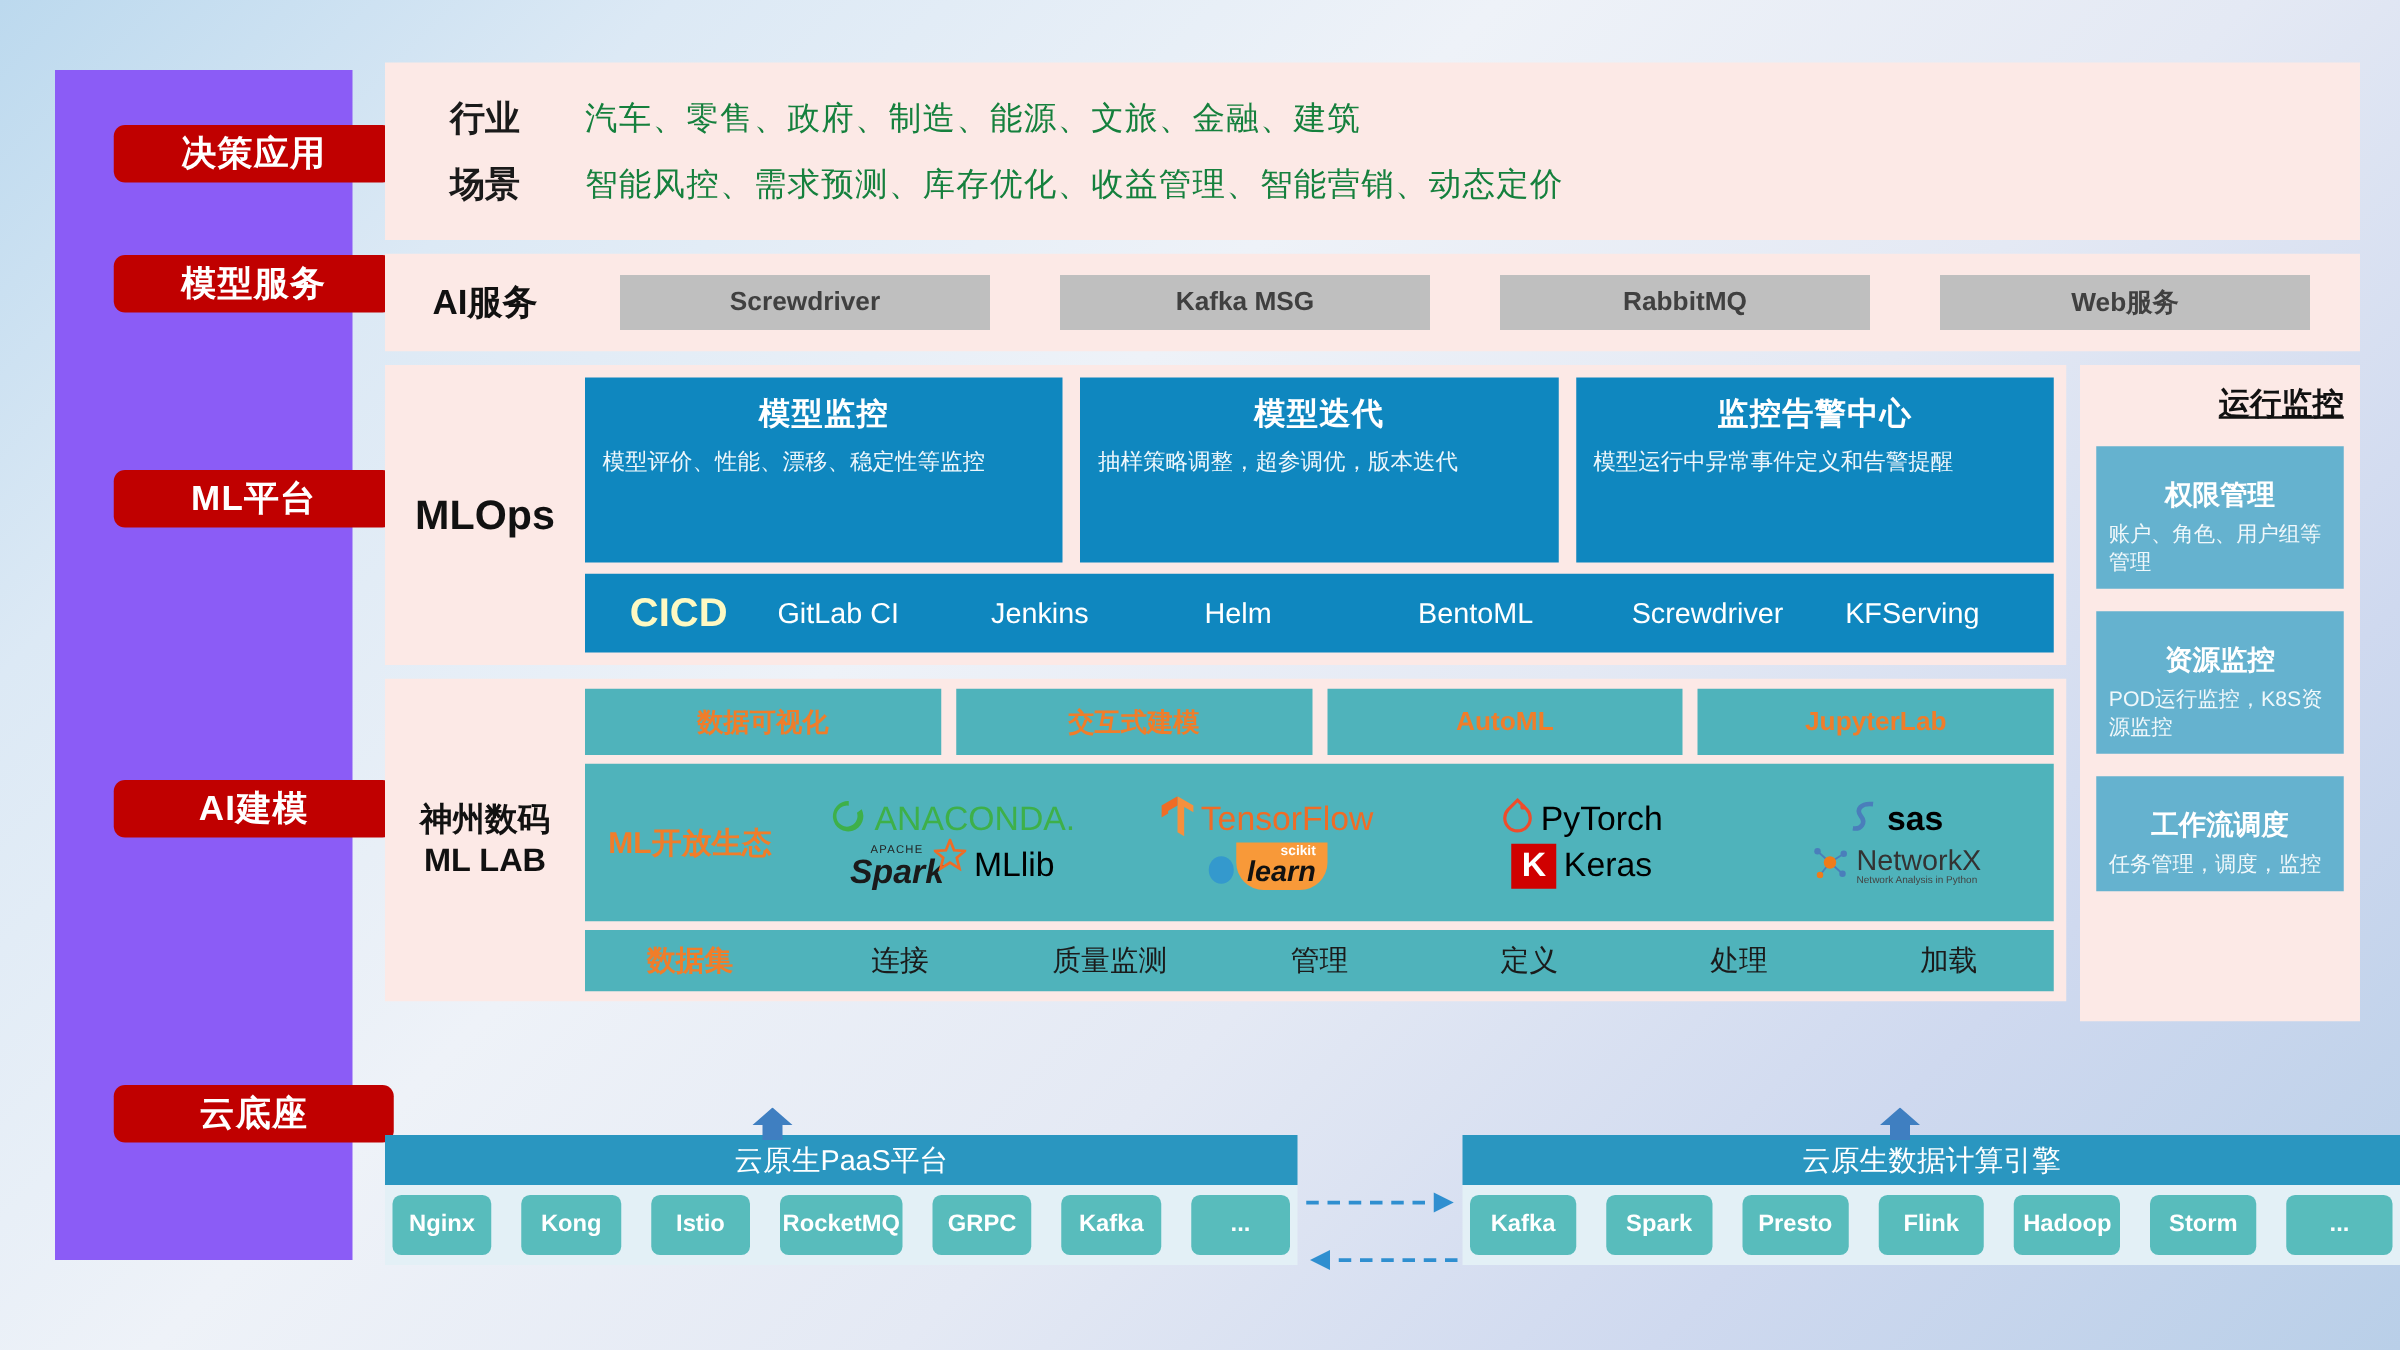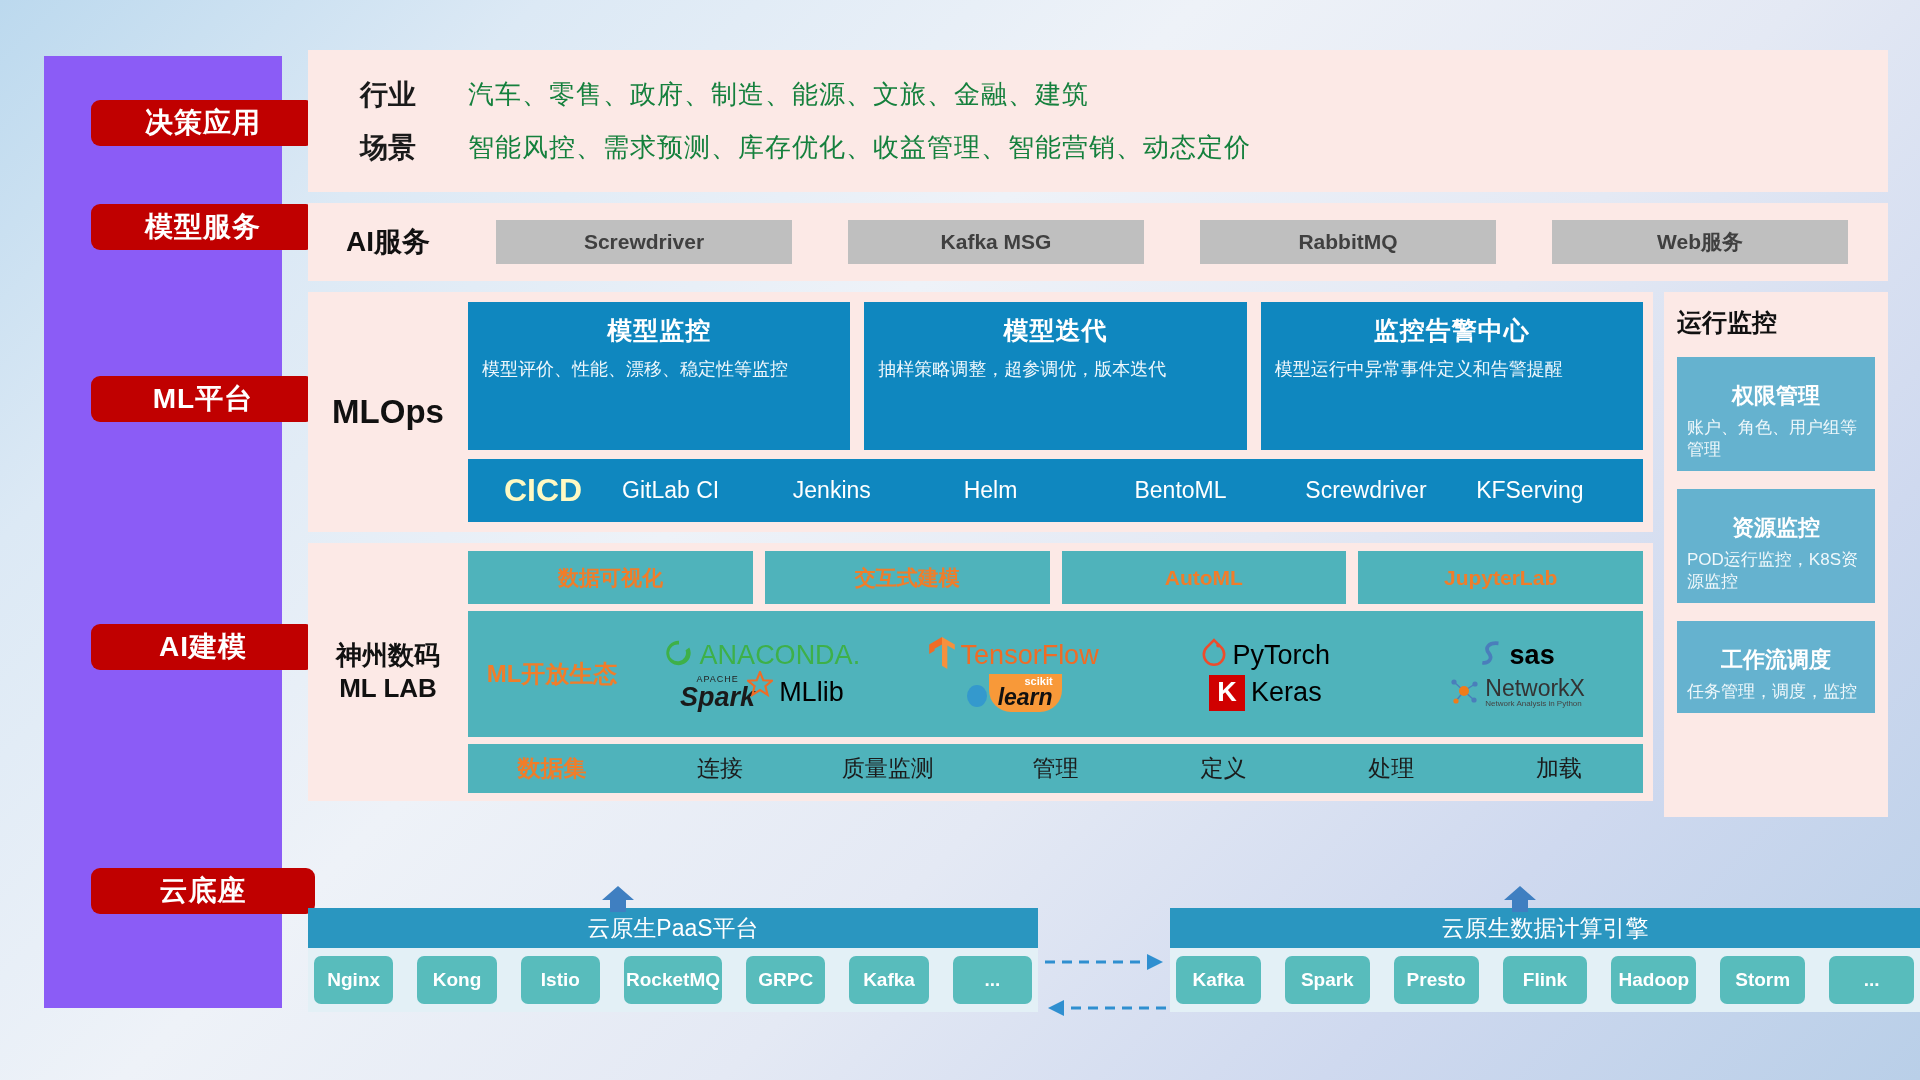--- a/index.html
+++ b/index.html
@@ -139,22 +139,23 @@
   .data-item { flex: 1; text-align: center; color: #1b1b1b; font-size: 23px; }
 
   
   #band-monitor {
     position: absolute; right: 0; top: 0;
     width: 224px; height: 525px;
     background: #fce9e6;
     padding: 14px 13px;
   }
   #monitor-title {
-    text-align: left; font-size: 25px; font-weight: bold; color: #111;
+    text-align: right; font-size: 25px; font-weight: bold; color: #111;
     margin-bottom: 18px;
+    text-decoration: underline;
   }
   .mon-card {
     background: #65b2cf; color: #fff; margin-bottom: 18px; padding: 24px 10px 10px;
   }
   .mon-card h4 { font-size: 22px; text-align: center; font-weight: bold; margin-bottom: 6px; }
   .mon-card p { font-size: 17px; line-height: 1.3; color: #f0f8fb; }
 
   
   #bottom { position: absolute; left: 308px; top: 890px; width: 1612px; height: 150px; }
   .cloud-group { position: absolute; top: 18px; }

